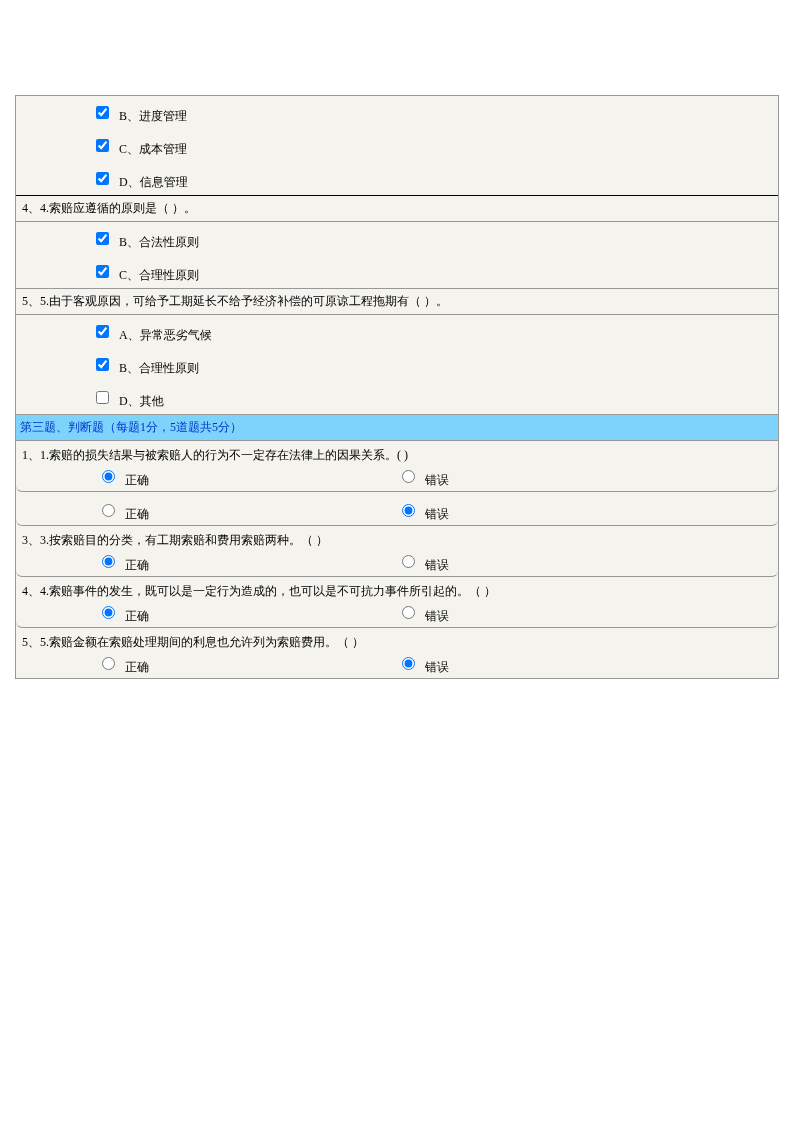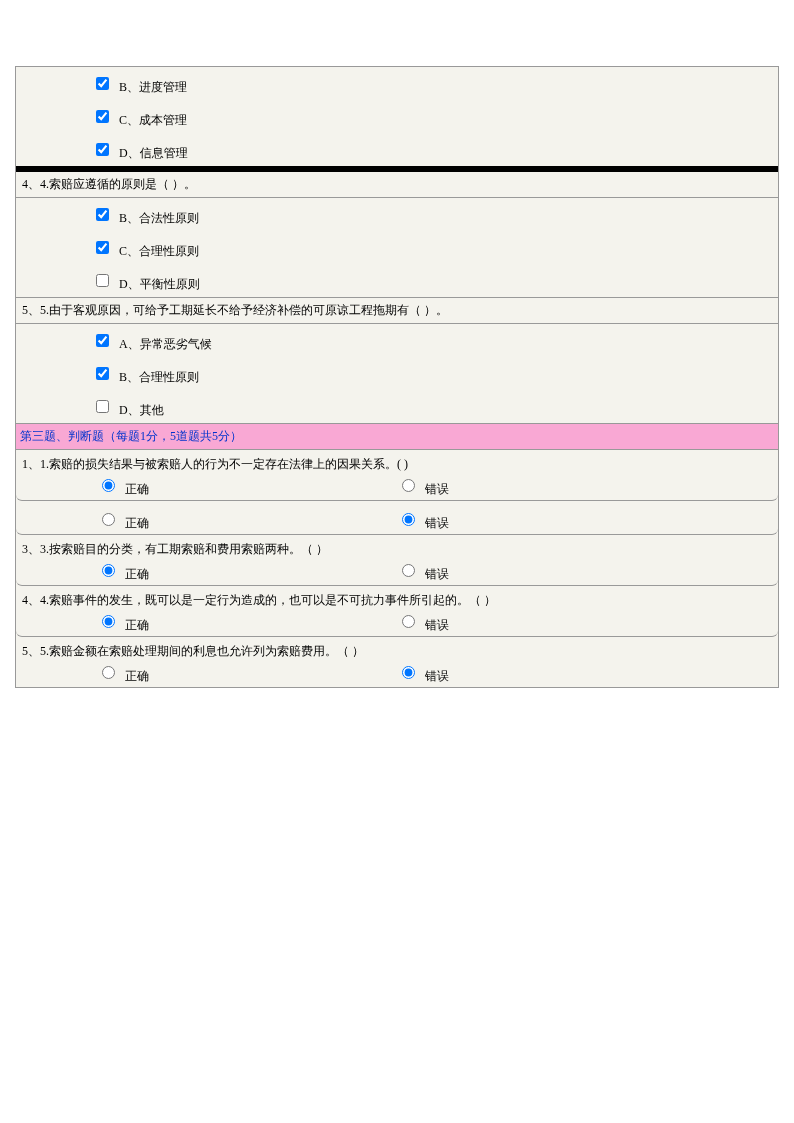--- a/index.html
+++ b/index.html
@@ -8,21 +8,21 @@
     background: #ffffff;
     font-family: "SimSun", "宋体", serif;
     font-size: 12px;
     color: #000000;
   }
   .page {
     width: 794px;
     height: 805px;
     position: relative;
     box-sizing: border-box;
-    padding: 66px 15px 0 15px;
+    padding: 95px 15px 0 15px;
   }
   .panel {
     border: 1px solid #999;
     background: #f4f3ed;
     box-sizing: border-box;
   }
   .question-row {
     border-bottom: 1px solid #999;
     padding: 4px 6px;
   }
@@ -38,21 +38,21 @@
     background: #fff;
     border: 1px inset #888;
   }
   .option-row .opt-label {
     margin-left: 10px;
     position: relative;
     top: 4px;
     font-family: "SimSun","宋体",serif;
   }
   .section-header {
-    background: #f9a8d4;
+    background: #7dd3fc;
     color: #0033cc;
     padding: 4px 4px;
     border-top: 1px solid #999;
     border-bottom: 1px solid #999;
     font-family: "SimSun","宋体",serif;
   }
   .tf-row {
     border-bottom: 1px solid #999;
     padding: 6px 4px 4px 6px;
     border-radius: 6px;
@@ -96,35 +96,31 @@
       <div class="option-row">
         <input type="checkbox" checked="" style="">
         <span class="opt-label">C、成本管理</span>
       </div>
       <div class="option-row">
         <input type="checkbox" checked="" style="">
         <span class="opt-label">D、信息管理</span>
       </div>
     </div>
 
-    <div class="question-row" style="border-top:6px solid #000000;">
+    <div class="question-row" style="border-top:1px solid #000000;">
       <span>4、4.索赔应遵循的原则是（  ）。</span>
     </div>
     <div>
       <div class="option-row">
         <input type="checkbox" checked="" style="">
         <span class="opt-label">B、合法性原则</span>
       </div>
       <div class="option-row">
         <input type="checkbox" checked="" style="">
         <span class="opt-label">C、合理性原则</span>
-      </div>
-      <div class="option-row">
-        <input type="checkbox" style="">
-        <span class="opt-label">D、平衡性原则</span>
       </div>
     </div>
 
     <div class="question-row" style="border-top:1px solid #999;">
       <span>5、5.由于客观原因，可给予工期延长不给予经济补偿的可原谅工程拖期有（  ）。</span>
     </div>
     <div>
       <div class="option-row">
         <input type="checkbox" checked="" style="">
         <span class="opt-label">A、异常恶劣气候</span>

